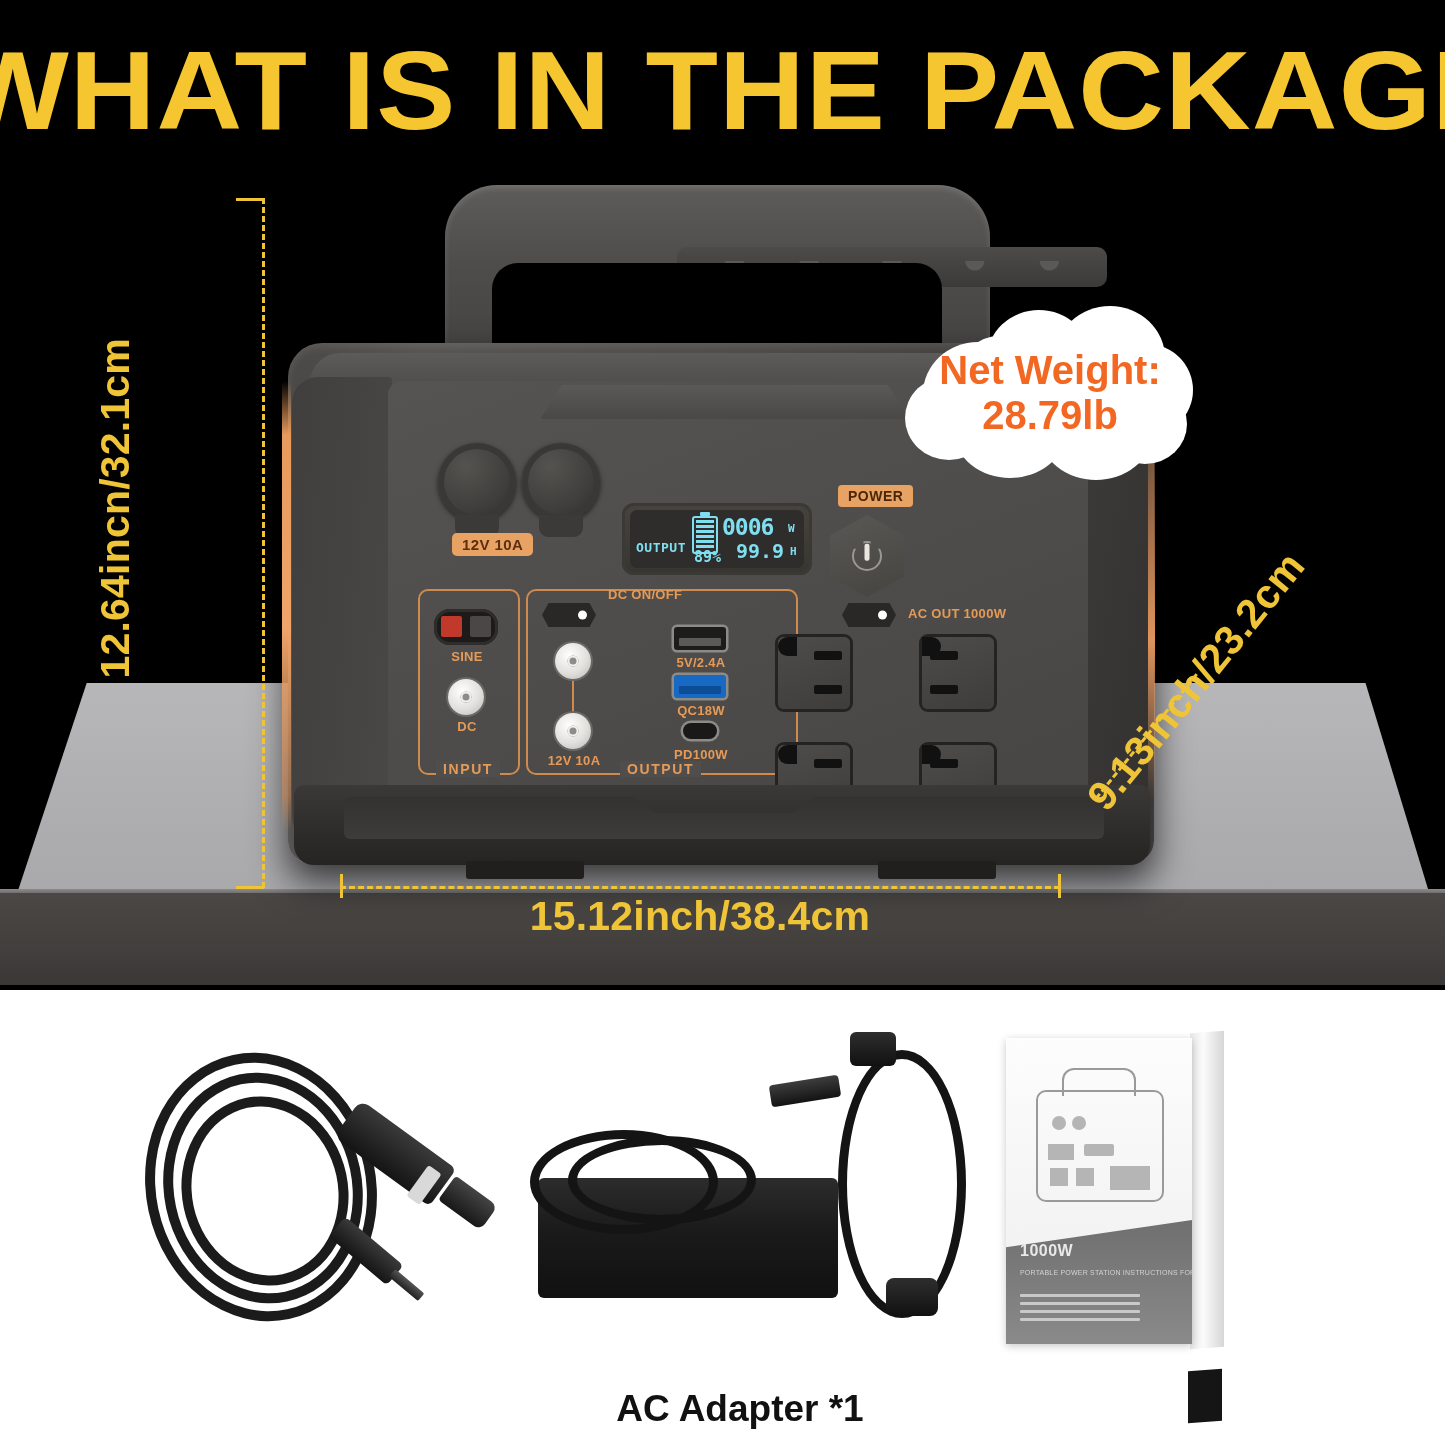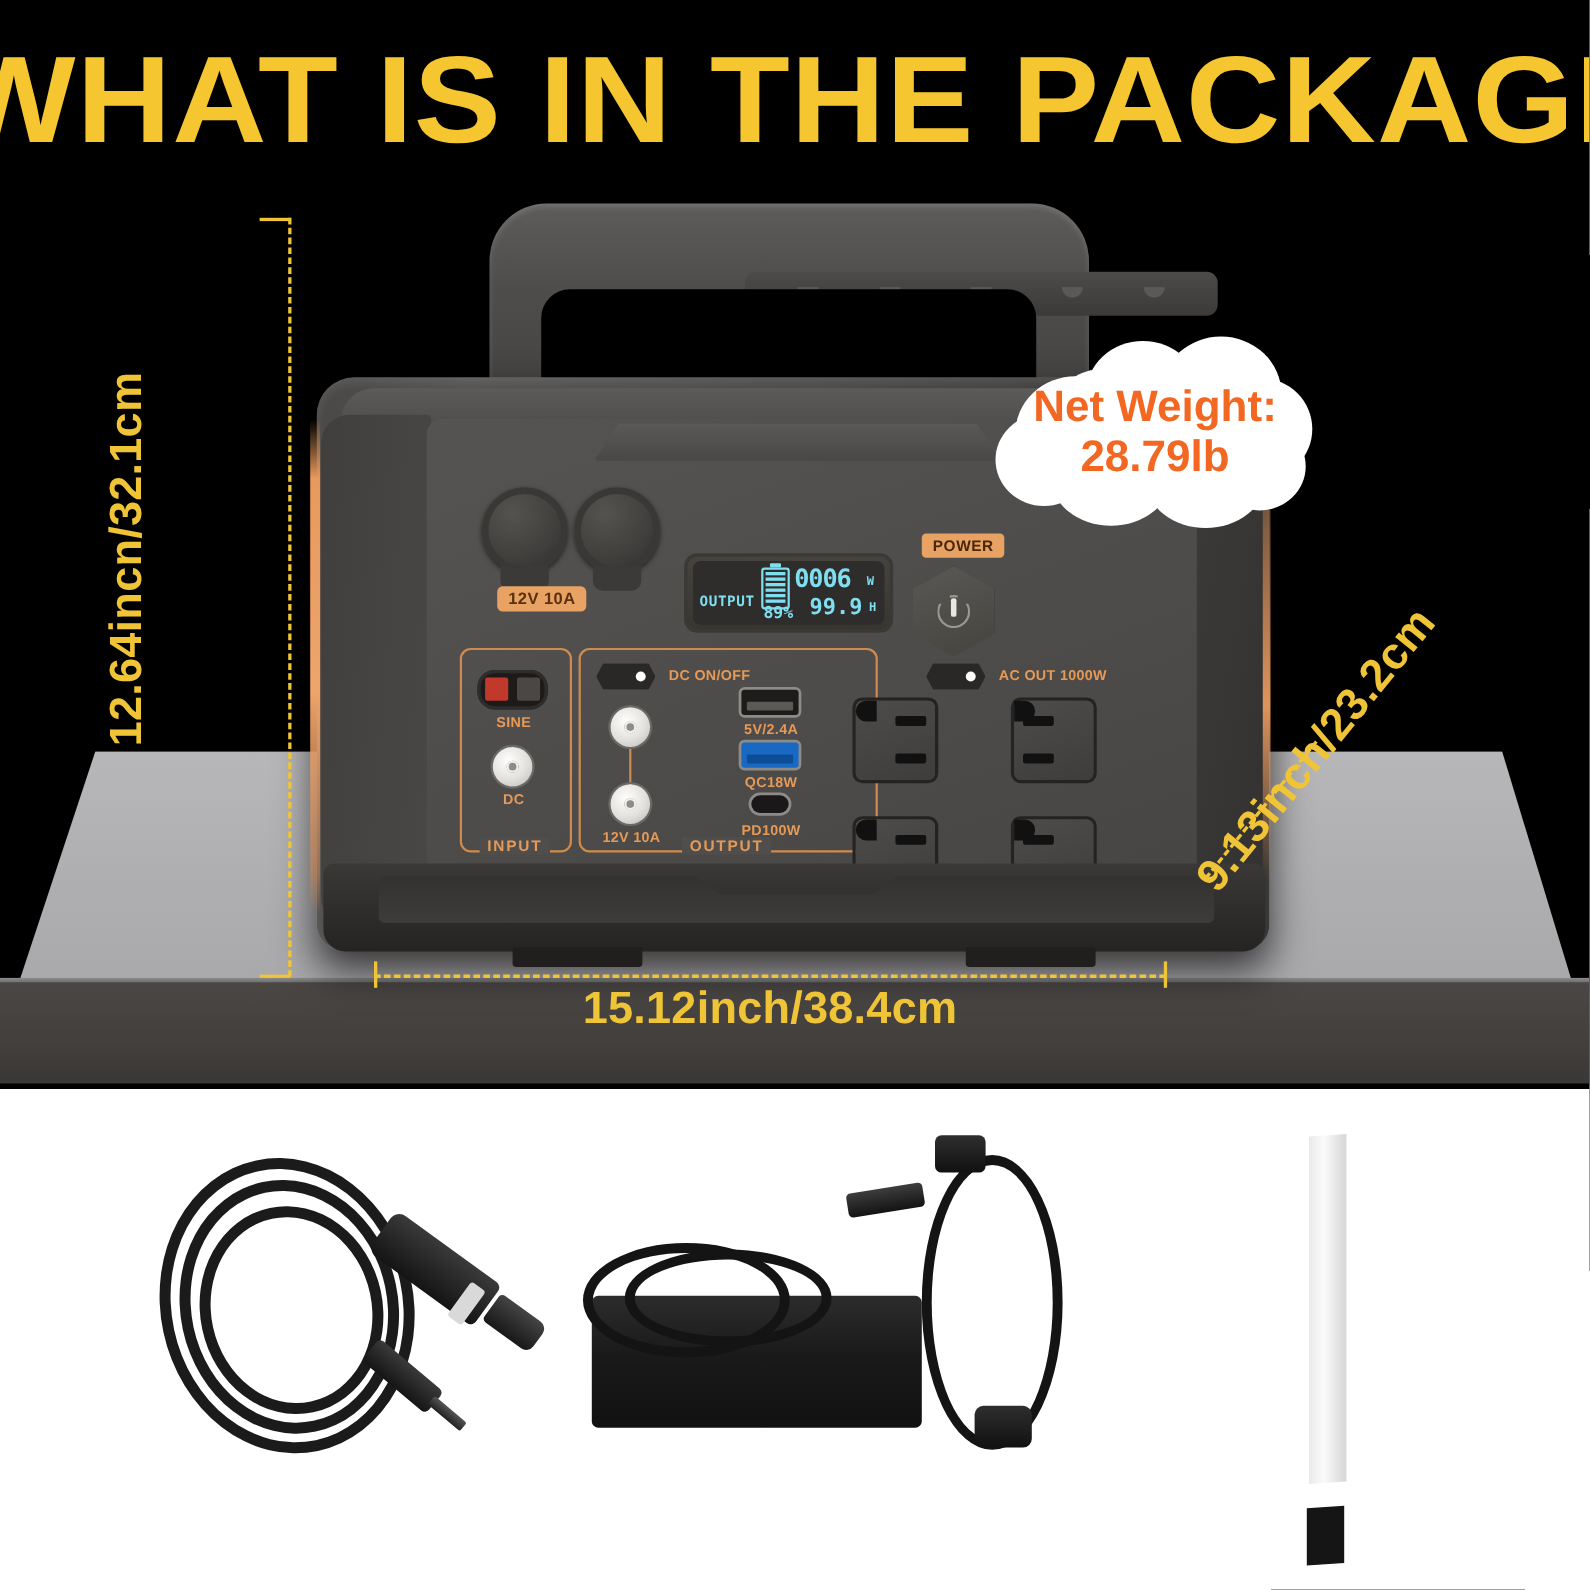--- a/index.html
+++ b/index.html
@@ -436,21 +436,21 @@
     <div class="port-label" style="left:152px;top:464px;width:90px;">SINE</div>
     <div class="dc-jack" style="left:178px;top:494px;"></div>
     <div class="port-label" style="left:152px;top:534px;width:90px;">DC</div>
 
     <div class="grp" style="left:256px;top:404px;width:268px;height:182px;"></div>
     <div class="grp-label" style="left:350px;top:576px;">OUTPUT</div>
 
     <div class="toggle" style="left:272px;top:418px;">
         <i></i>
       </div>
-    <div class="port-label" style="left:338px;top:421px;">DC ON/OFF</div>
+    <div class="port-label" style="left:338px;top:402px;">DC ON/OFF</div>
 
     <div class="dcline" style="left:302px;top:492px;height:46px;"></div>
     <div class="dc-jack" style="left:285px;top:458px;"></div>
     <div class="dc-jack" style="left:285px;top:528px;"></div>
     <div class="port-label" style="left:258px;top:568px;width:92px;">12V 10A</div>
 
     <div class="usb-a" style="left:404px;top:442px;">
         <i></i>
       </div>
     <div class="port-label" style="left:388px;top:470px;width:86px;">5V/2.4A</div>
@@ -536,19 +536,40 @@
   </div>
 
   <div class="acc" style="left:520px;top:20px;width:440px;height:420px;">
     <div class="brick"></div>
     <div class="brick-cord" style="left:10px;top:120px;width:170px;height:86px;"></div>
     <div class="brick-cord" style="left:48px;top:126px;width:170px;height:70px;"></div>
     <div class="dc-tip"></div>
     <div class="iec-cord" style="left:318px;top:40px;width:110px;height:250px;"></div>
     <div class="iec-plug" style="left:330px;top:22px;"></div>
     <div class="iec-plug" style="left:366px;top:268px;width:52px;height:38px;border-radius:8px;"></div>
+    <div class="acc-caption">AC Adapter *1</div>
   </div>
 
   <div class="acc" style="left:980px;top:20px;width:440px;height:420px;">
     <div class="manual-spine"></div>
     <div class="manual-black-tab"></div>
+    <div class="manual-front">
+      <div class="manual-dev">
+        <i style="left:10px;top:52px;width:26px;height:16px;"></i>
+        <i style="left:46px;top:52px;width:30px;height:12px;border-radius:2px;"></i>
+        <i style="left:12px;top:76px;width:18px;height:18px;"></i>
+        <i style="left:38px;top:76px;width:18px;height:18px;"></i>
+        <i style="left:72px;top:74px;width:40px;height:24px;"></i>
+        <i style="left:14px;top:24px;width:14px;height:14px;border-radius:50%;"></i>
+        <i style="left:34px;top:24px;width:14px;height:14px;border-radius:50%;"></i>
+      </div>
+      <div class="manual-dark"></div>
+      <div class="manual-title">1000W</div>
+      <div class="manual-sub">PORTABLE POWER STATION INSTRUCTIONS FOR USE</div>
+      <div class="manual-lines">
+        <div></div>
+          <div></div>
+          <div></div>
+          <div></div>
+      </div>
+    </div>
   </div>
 </div>
 
 </body></html>

